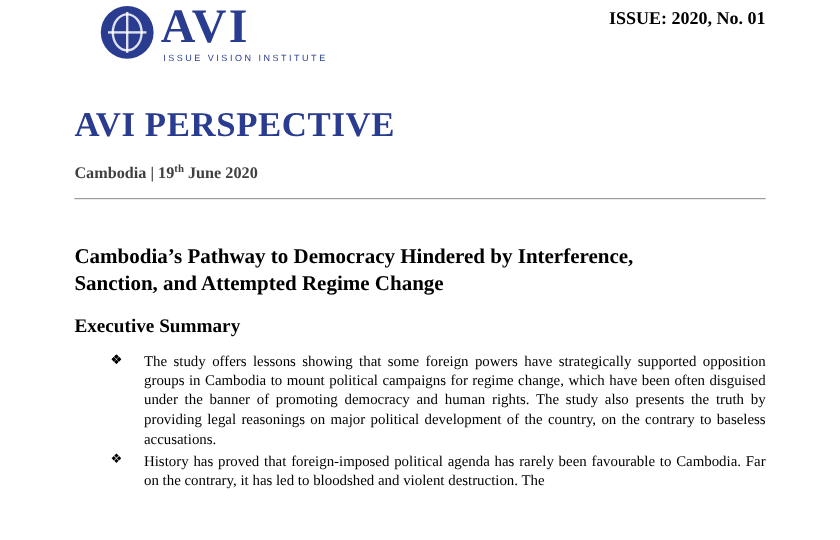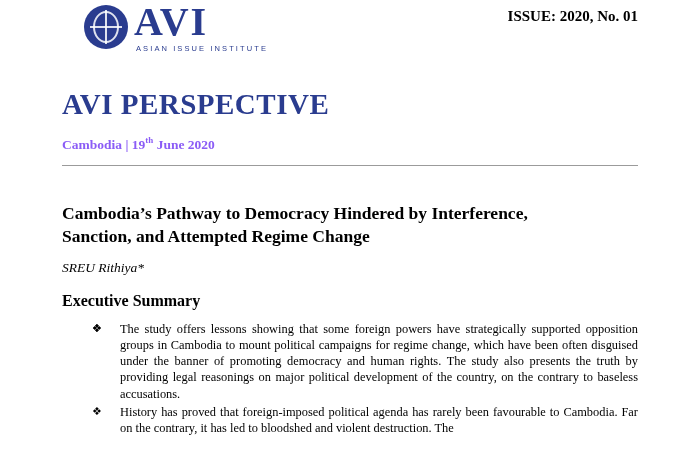--- a/index.html
+++ b/index.html
@@ -112,21 +112,21 @@
     font-weight: bold;
     font-size: 29px;
     color: #2a3c8f;
     letter-spacing: 0.5px;
     margin-top: 28px;
   }
   .dateline {
     font-family: "Liberation Serif", serif;
     font-weight: bold;
     font-size: 13.5px;
-    color: #8b5cf6;
+    color: #404040;
     margin-top: 14px;
   }
   .dateline sup {
     font-size: 9px;
     vertical-align: super;
   }
   .rule {
     border: none;
     border-top: 1px solid #9b9b9b;
     margin: 12px 0 0 0;
@@ -183,39 +183,38 @@
 
 <div class="page">
 
   <div class="masthead">
     <div class="logo-block">
       <div class="logo-mark">
         <div class="logo-globe-ring"></div>
       </div>
       <div class="logo-text-wrap">
         <div class="logo-avi">AVI</div>
-        <div class="logo-sub">ASIAN ISSUE INSTITUTE</div>
+        <div class="logo-sub">ISSUE VISION INSTITUTE</div>
       </div>
     </div>
     <div class="issue">ISSUE: 2020, No. 01</div>
   </div>
 
   <div class="brand-title">AVI PERSPECTIVE</div>
 
   <div class="dateline">
     <span>Cambodia</span>
     <span>|</span>
     <span>19</span><sup>th</sup><span> June 2020</span>
   </div>
 
   <hr class="rule">
 
   <div class="article-title">Cambodia’s Pathway to Democracy Hindered by Interference, Sanction, and Attempted Regime Change</div>
 
-  <div class="author">SREU Rithiya*</div>
 
   <div class="section-heading">Executive Summary</div>
 
   <ul class="bullets">
     <li>
       <span class="bullet-marker">❖</span>
     </li>
     <li>
       <span class="bullet-marker">❖</span>
       <span>The study offers lessons showing that some foreign powers have strategically supported opposition groups in Cambodia to mount political campaigns for regime change, which have been often disguised under the banner of promoting democracy and human rights. The study also presents the truth by providing legal reasonings on major political development of the country, on the contrary to baseless accusations.</span>

